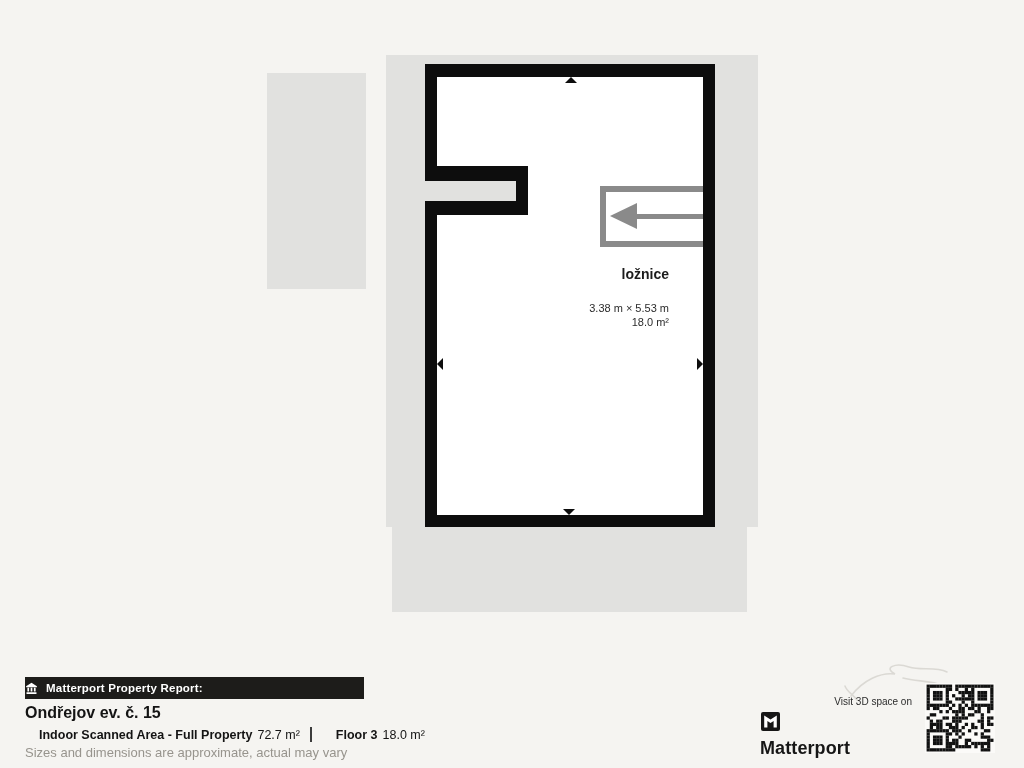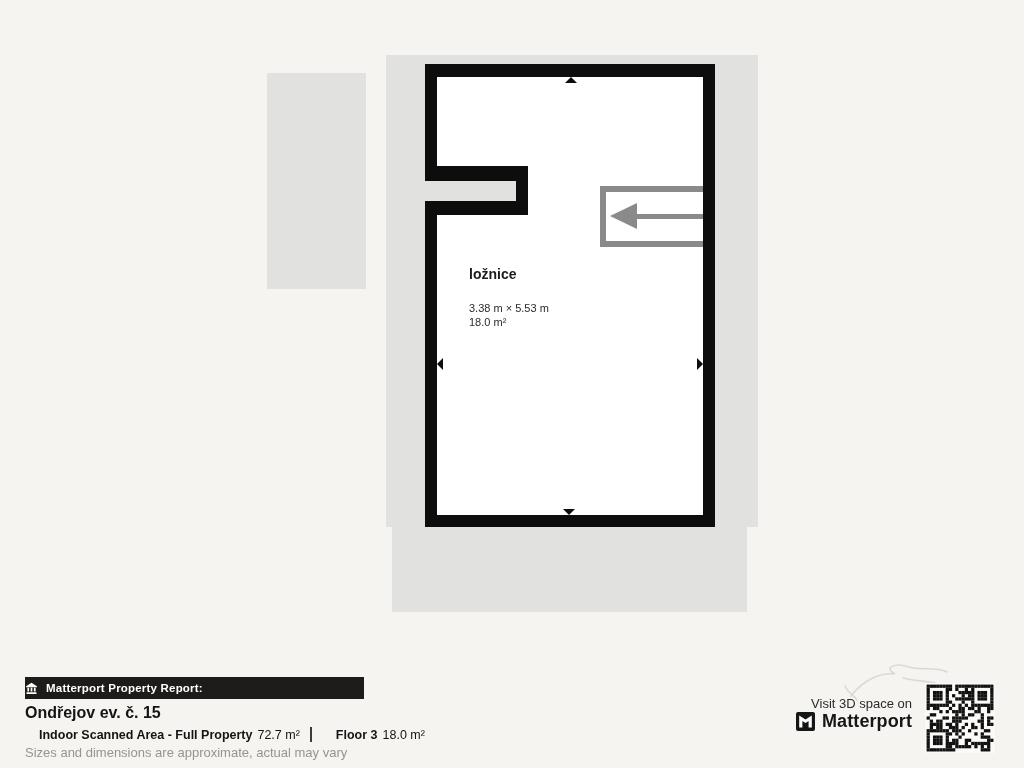--- a/index.html
+++ b/index.html
@@ -28,38 +28,38 @@
   #arrow-head{left:610px;top:203px;width:0;height:0;
     border-top:13px solid transparent;border-bottom:13px solid transparent;
     border-right:27px solid #8a8a8a;}
   
   .marker{position:absolute;width:0;height:0;}
   #m-top{left:565px;top:77px;border-left:6px solid transparent;border-right:6px solid transparent;border-bottom:6px solid #0d0d0d;}
   #m-bottom{left:563px;top:509px;border-left:6px solid transparent;border-right:6px solid transparent;border-top:6px solid #0d0d0d;}
   #m-left{left:437px;top:358px;border-top:6px solid transparent;border-bottom:6px solid transparent;border-right:6px solid #0d0d0d;}
   #m-right{left:697px;top:358px;border-top:6px solid transparent;border-bottom:6px solid transparent;border-left:6px solid #0d0d0d;}
   
-  #room-label{left:469px;top:266px;width:200px;text-align:left;color:#1c1c1c;}
+  #room-label{left:469px;top:266px;width:200px;text-align:right;color:#1c1c1c;}
   #room-label .room-name{font-size:14px;font-weight:bold;}
   #room-label .room-dims{font-size:11px;margin-top:20px;color:#2b2b2b;}
   #room-label .room-area{font-size:11px;margin-top:2px;color:#2b2b2b;}
   
   #banner{left:25px;top:677px;width:339px;height:22px;background:#1d1c1a;
     display:flex;align-items:center;box-sizing:border-box;}
   #banner .banner-label{color:#ffffff;font-size:11.5px;font-weight:bold;margin-left:8px;letter-spacing:0.2px;}
   #prop-title{left:25px;top:704px;font-size:16px;font-weight:bold;color:#141414;}
   #info-row{left:25px;top:727px;display:flex;align-items:center;font-size:12.5px;color:#141414;white-space:nowrap;}
   #info-row .b{font-weight:bold;padding-left:14px;}
   #info-row .v{margin-left:5px;font-weight:normal;}
   #info-row .divider{width:2px;height:15px;background:#3c3c3c;margin:0 10px;}
   #disclaimer{left:25px;top:745px;font-size:13px;color:#97948d;}
   
   #scribble{left:843px;top:658px;width:110px;height:50px;pointer-events:none;}
-  #visit{left:760px;top:696px;width:152px;text-align:right;font-size:13px;color:#2b2b2b;}
-  #logo-row{left:760px;top:711px;width:152px;display:flex;justify-content:flex-end;align-items:flex-start;gap:6px;}
+  #visit{left:760px;top:696px;width:152px;text-align:right;font-size:10px;color:#2b2b2b;}
+  #logo-row{left:760px;top:711px;width:152px;display:flex;justify-content:flex-end;align-items:flex-start;gap:6px;flex-direction:column;}
   #logo-row .brand-name{font-size:18px;font-weight:bold;color:#161616;letter-spacing:0.1px;}
   #qr{left:925px;top:683px;width:70px;height:70px;background:#fbfaf8;}
   #qr svg{display:block;width:100%;height:100%;}
 </style>
 </head>
 <body>
 
 <div class="canvas">
 
   <div class="abs gray" id="left-block"></div>

